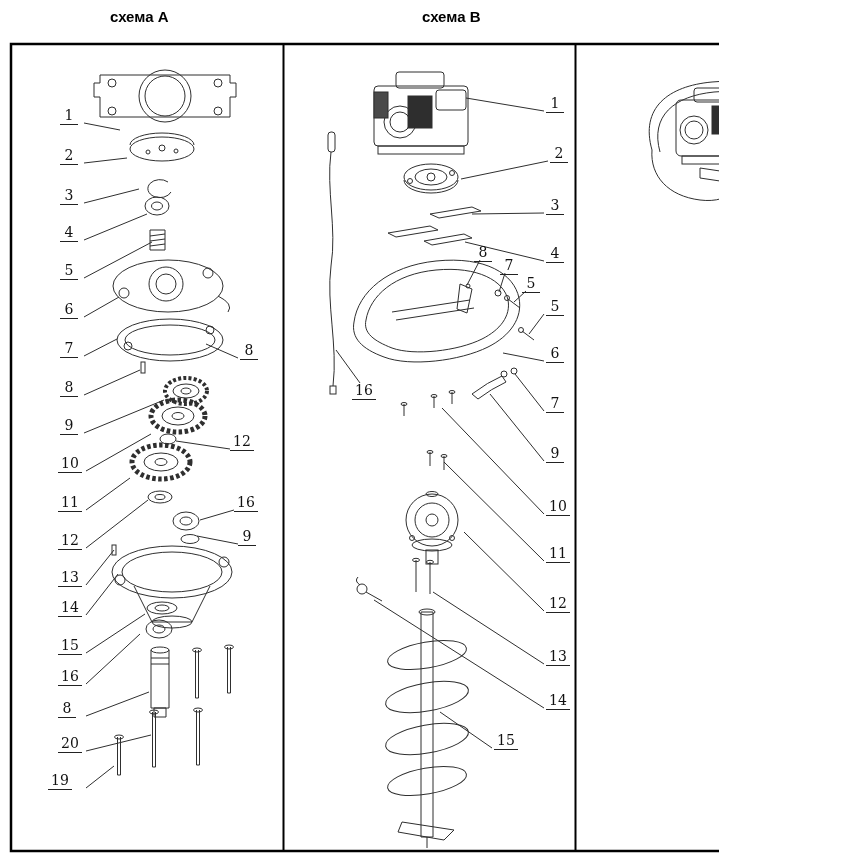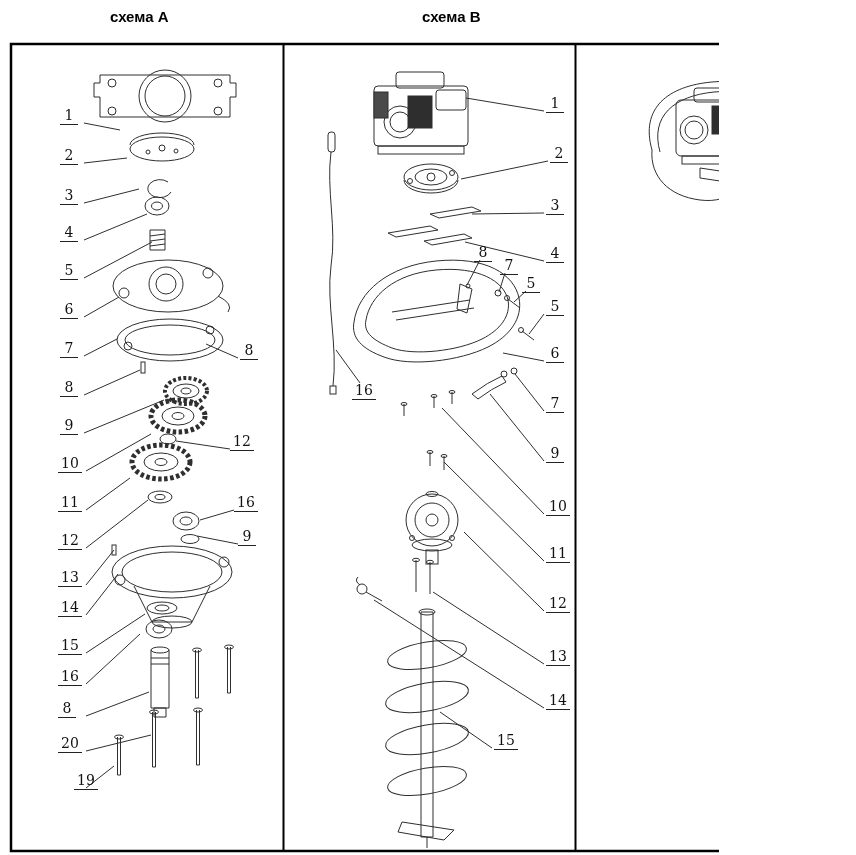--- a/index.html
+++ b/index.html
@@ -280,21 +280,21 @@
   <div class="callout" style="left:60px;top:418px">9</div>
   <div class="callout" style="left:58px;top:456px">10</div>
   <div class="callout" style="left:58px;top:495px">11</div>
   <div class="callout" style="left:58px;top:533px">12</div>
   <div class="callout" style="left:58px;top:570px">13</div>
   <div class="callout" style="left:58px;top:600px">14</div>
   <div class="callout" style="left:58px;top:638px">15</div>
   <div class="callout" style="left:58px;top:669px">16</div>
   <div class="callout" style="left:58px;top:701px">8</div>
   <div class="callout" style="left:58px;top:736px">20</div>
-  <div class="callout" style="left:74px;top:773px">19</div>
+  <div class="callout" style="left:48px;top:773px">19</div>
 
   <div class="callout" style="left:240px;top:343px">8</div>
   <div class="callout" style="left:230px;top:434px">12</div>
   <div class="callout" style="left:234px;top:495px">16</div>
   <div class="callout" style="left:238px;top:529px">9</div>
 
   <div class="callout" style="left:546px;top:96px">1</div>
   <div class="callout" style="left:550px;top:146px">2</div>
   <div class="callout" style="left:546px;top:198px">3</div>
   <div class="callout" style="left:546px;top:246px">4</div>

